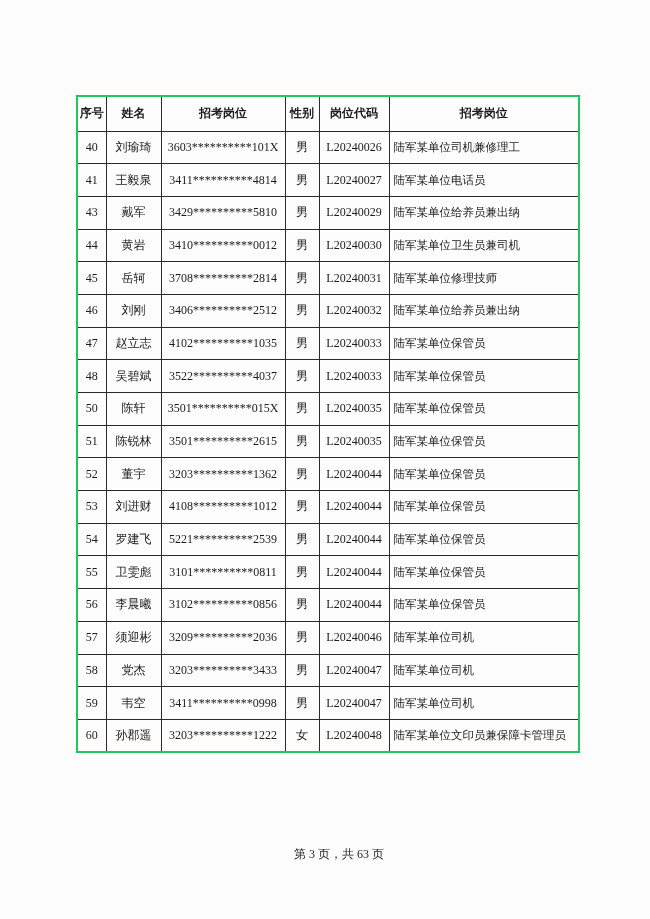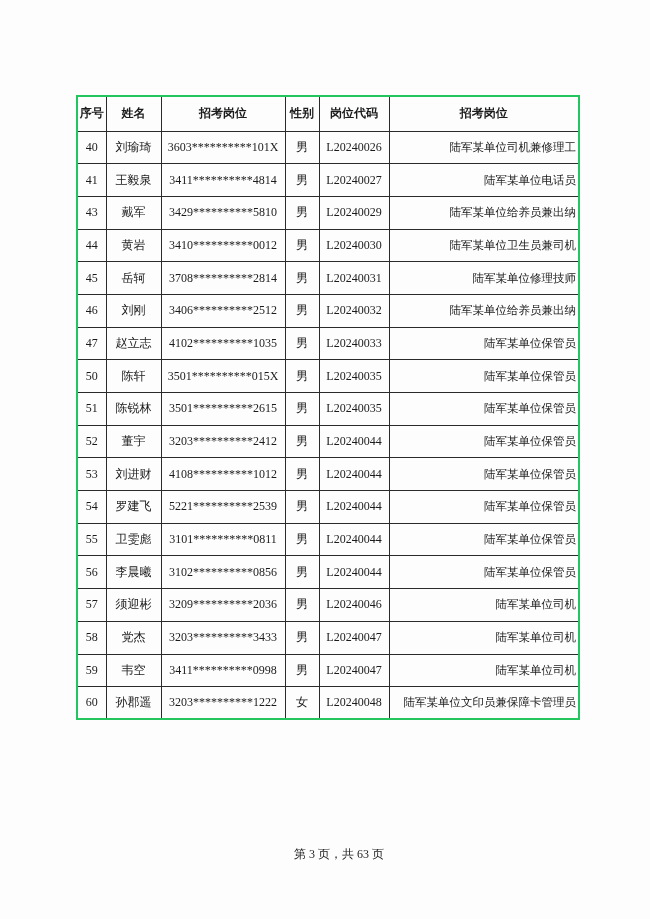--- a/index.html
+++ b/index.html
@@ -37,21 +37,21 @@
   }
   table.roster td {
     height: 32.7px;
     font-size: 12px;
     text-align: center;
     padding: 0 2px;
     background: #fdfdfd;
   }
   table.roster td.col-2 { font-size: 12px; letter-spacing: 0; margin-left: 11px; }
   table.roster td.col-5 {
-    text-align: right;
+    text-align: left;
     padding-left: 4px;
     font-size: 11.5px;
   }
   .col-w-0 { width: 29px; }
   .col-w-1 { width: 55px; }
   .col-w-2 { width: 124px; }
   .col-w-3 { width: 34px; }
   .col-w-4 { width: 70px; }
   .col-w-5 { width: 190px; }
   .footer {
@@ -140,39 +140,47 @@
         </tr>
         <tr>
           <td class="col-0">47</td>
           <td class="col-1">赵立志</td>
           <td class="col-2">4102**********1035</td>
           <td class="col-3">男</td>
           <td class="col-4">L20240033</td>
           <td class="col-5">陆军某单位保管员</td>
         </tr>
         <tr>
+          <td class="col-0">48</td>
+          <td class="col-1">吴碧斌</td>
+          <td class="col-2">3522**********4037</td>
+          <td class="col-3">男</td>
+          <td class="col-4">L20240033</td>
+          <td class="col-5">陆军某单位保管员</td>
+        </tr>
+        <tr>
           <td class="col-0">50</td>
           <td class="col-1">陈轩</td>
           <td class="col-2">3501**********015X</td>
           <td class="col-3">男</td>
           <td class="col-4">L20240035</td>
           <td class="col-5">陆军某单位保管员</td>
         </tr>
         <tr>
           <td class="col-0">51</td>
           <td class="col-1">陈锐林</td>
           <td class="col-2">3501**********2615</td>
           <td class="col-3">男</td>
           <td class="col-4">L20240035</td>
           <td class="col-5">陆军某单位保管员</td>
         </tr>
         <tr>
           <td class="col-0">52</td>
           <td class="col-1">董宇</td>
-          <td class="col-2">3203**********2412</td>
+          <td class="col-2">3203**********1362</td>
           <td class="col-3">男</td>
           <td class="col-4">L20240044</td>
           <td class="col-5">陆军某单位保管员</td>
         </tr>
         <tr>
           <td class="col-0">53</td>
           <td class="col-1">刘进财</td>
           <td class="col-2">4108**********1012</td>
           <td class="col-3">男</td>
           <td class="col-4">L20240044</td>

